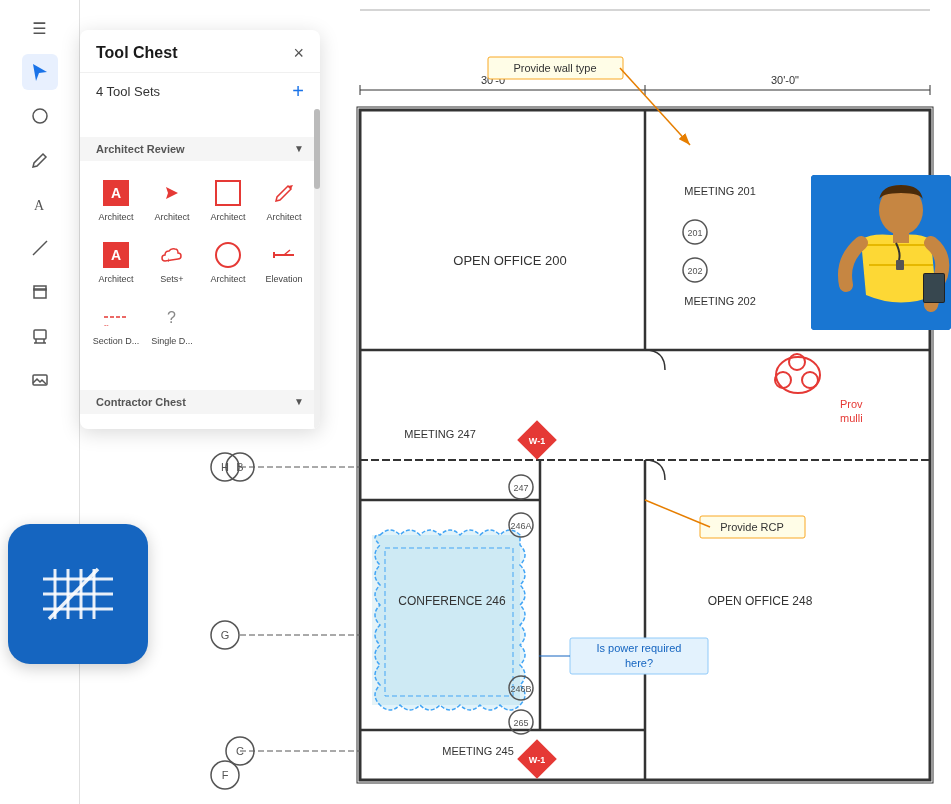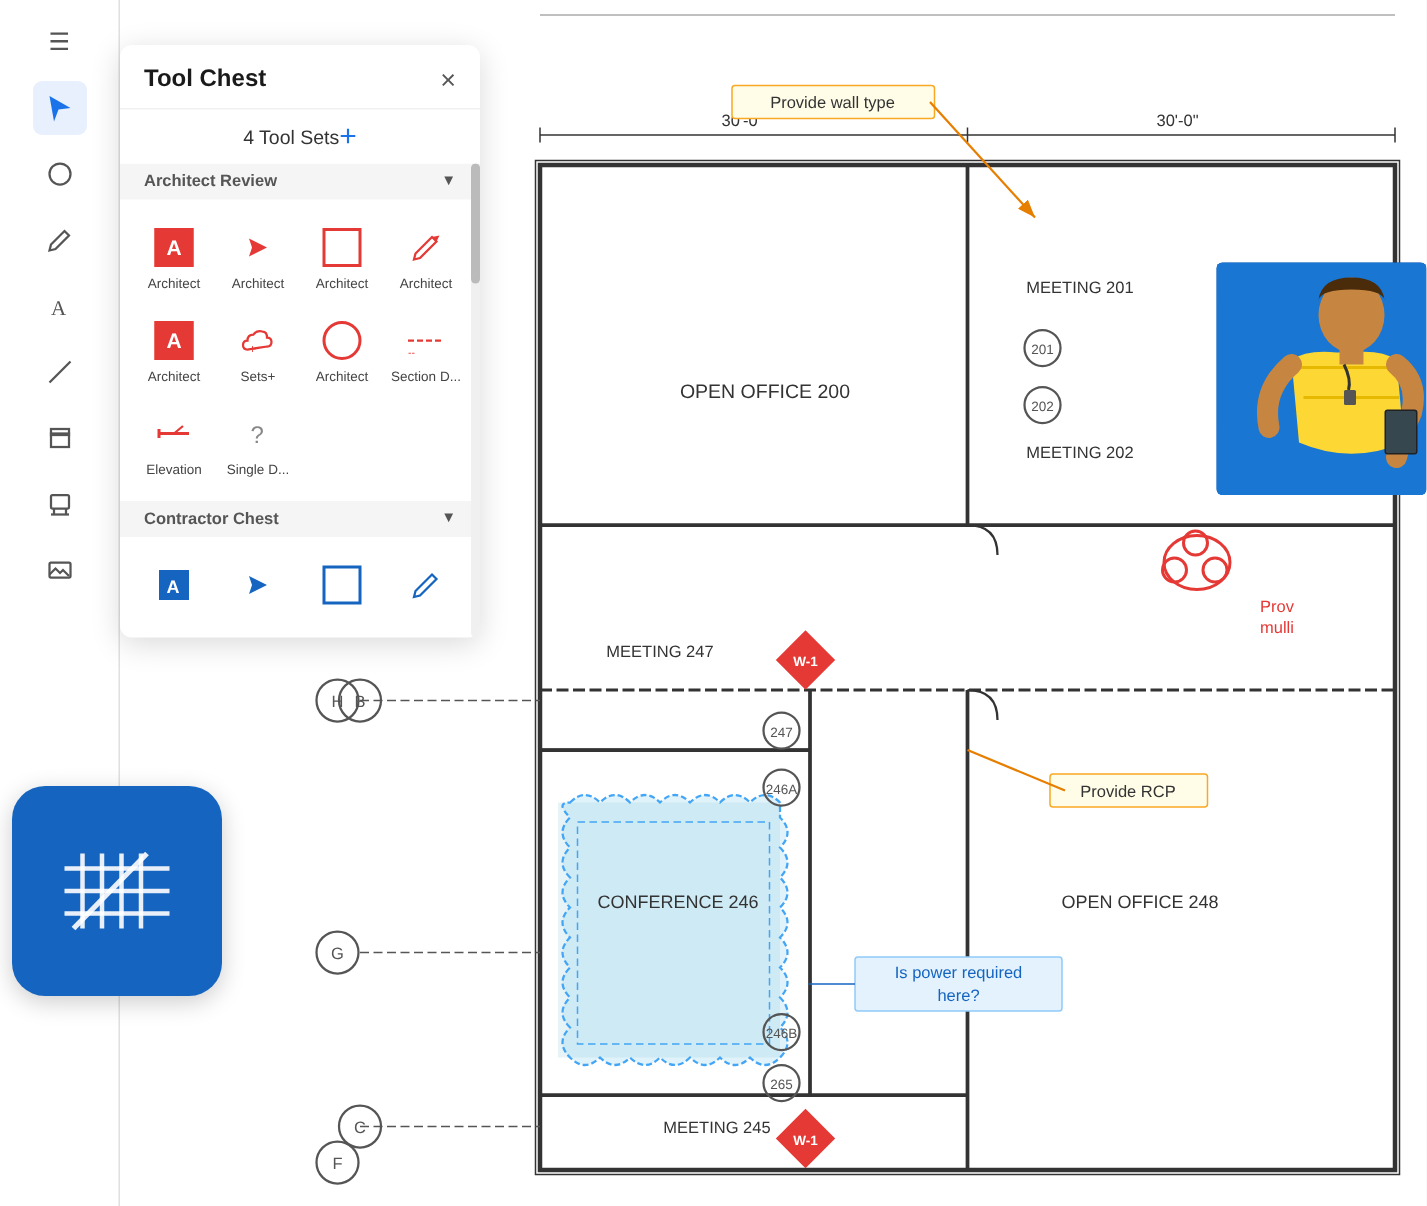--- a/index.html
+++ b/index.html
@@ -87,21 +87,21 @@
     .panel-close {
       font-size: 18px;
       color: #555;
       cursor: pointer;
       line-height: 1;
     }
 
     .tool-sets-row {
       display: flex;
       align-items: center;
-      justify-content: center;
+      justify-content: space-between;
       padding: 8px 16px;
     }
 
     .tool-sets-label {
       font-size: 13px;
       color: #333;
       font-weight: 500;
     }
 
     .add-btn {
@@ -109,20 +109,21 @@
       color: #1a73e8;
       cursor: pointer;
       line-height: 1;
     }
 
     .section-header {
       display: flex;
       justify-content: space-between;
       padding: 6px 16px;
       background: #f5f5f5;
+      margin-top: 28px;
     }
 
     .section-title {
       font-size: 11px;
       font-weight: 600;
       color: #555;
       text-transform: none;
     }
 
     .section-arrow {
@@ -487,36 +488,36 @@
       </div>
       <div class="tool-item">
         <div class="tool-icon">
           <div class="icon-red-circle"></div>
         </div>
         <span class="tool-label">Architect</span>
       </div>
       <div class="tool-item">
         <div class="tool-icon">
           <svg width="28" height="20" viewBox="0 0 28 20">
-              <line x1="2" y1="10" x2="26" y2="10" stroke="#e53935" stroke-width="1.5" stroke-dasharray="4,2"></line>
-              <text x="2" y="20" font-size="7" fill="#e53935">--</text>
-            </svg>
-        </div>
-        <span class="tool-label">Section D...</span>
-      </div>
-
-      <div class="tool-item">
-        <div class="tool-icon">
-          <svg width="28" height="20" viewBox="0 0 28 20">
               <line x1="4" y1="10" x2="24" y2="10" stroke="#e53935" stroke-width="2"></line>
               <line x1="4" y1="7" x2="4" y2="13" stroke="#e53935" stroke-width="2"></line>
               <line x1="14" y1="10" x2="20" y2="5" stroke="#e53935" stroke-width="1.5"></line>
             </svg>
         </div>
         <span class="tool-label">Elevation</span>
+      </div>
+
+      <div class="tool-item">
+        <div class="tool-icon">
+          <svg width="28" height="20" viewBox="0 0 28 20">
+              <line x1="2" y1="10" x2="26" y2="10" stroke="#e53935" stroke-width="1.5" stroke-dasharray="4,2"></line>
+              <text x="2" y="20" font-size="7" fill="#e53935">--</text>
+            </svg>
+        </div>
+        <span class="tool-label">Section D...</span>
       </div>
       <div class="tool-item">
         <div class="tool-icon">
           <svg width="28" height="28" viewBox="0 0 28 28">
               <text x="9" y="20" font-size="16" fill="#888">?</text>
             </svg>
         </div>
         <span class="tool-label">Single D...</span>
       </div>
     </div>

